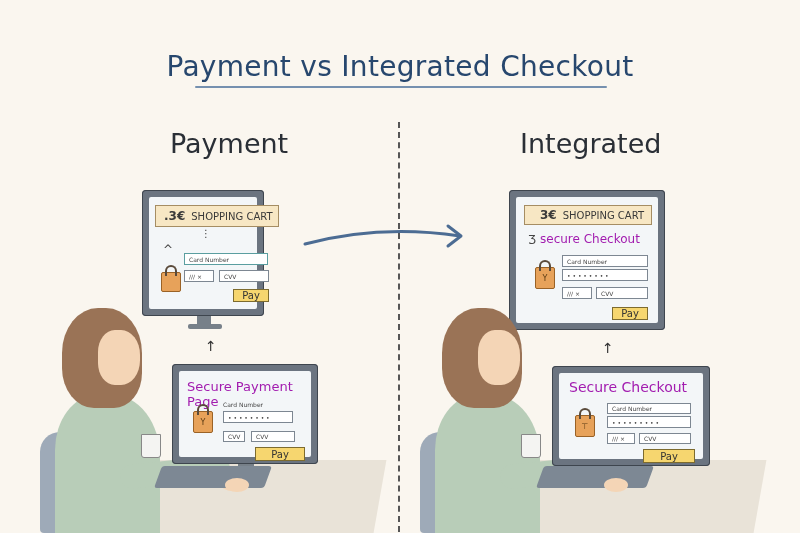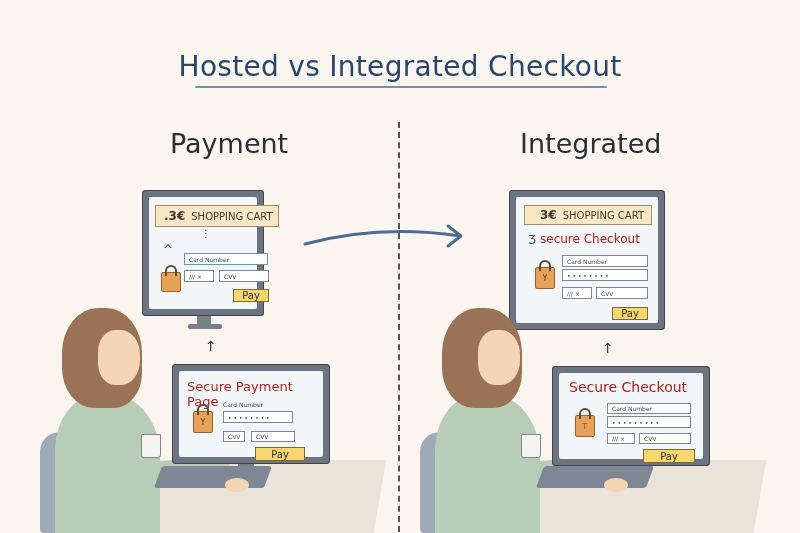--- a/index.html
+++ b/index.html
@@ -13,38 +13,38 @@
   .monitor{background:#6b7480;border-radius:4px;box-shadow:inset 0 0 0 1px #3e454e;}
   .screen{position:absolute;left:7px;top:7px;right:7px;bottom:7px;background:#f3f6f8;border-radius:2px;}
   .stand{background:#778089;}
   .banner{position:absolute;background:#f7e7c4;border:1px solid #a58d63;font-size:10px;color:#3a3a3a;display:flex;align-items:center;gap:6px;padding-left:8px;box-sizing:border-box;}
   .banner .logo{font-size:12px;font-weight:bold;}
   .field{position:absolute;background:#fff;border:1px solid #7d8792;font-size:6px;color:#444;box-sizing:border-box;padding:1px 4px;display:flex;align-items:center;}
   .field.teal{border-color:#5a9ea0;}
   .pay{position:absolute;background:#f6d66f;border:1px solid #7d6b2e;font-size:10px;color:#333;display:flex;align-items:center;justify-content:center;box-sizing:border-box;}
   .lock{position:absolute;background:#e7a25a;border:1px solid #9a6226;border-radius:2px;font-size:8px;color:#5a3a12;display:flex;align-items:center;justify-content:center;}
   .lock::before{content:"";position:absolute;left:3px;right:3px;top:-8px;height:9px;border:2px solid #5a4a3a;border-bottom:none;border-radius:6px 6px 0 0;}
-  .screen-heading{position:absolute;font-size:13px;color:#b91c1c;}
+  .screen-heading{position:absolute;font-size:13px;color:#a21caf;}
   .small-label{position:absolute;font-size:6px;color:#444;}
   .up-arrow{font-size:14px;color:#333;}
   
   .hair{background:#9a7356;border-radius:45% 45% 35% 40%;}
   .face{background:#f4d5b6;border-radius:40% 45% 45% 40%;}
   .torso{background:#b8cdb8;border-radius:40% 45% 0 0;}
   .chair{background:#9eaab8;border-radius:20px 20px 4px 4px;}
   .desk{background:#e9e3d8;}
   .keyboard{background:#7d8894;border-radius:3px;transform:skewX(-20deg);}
   .mug{background:#f4f4f2;border:1px solid #888;border-radius:0 0 3px 3px;}
   .arm{background:#b8cdb8;border-radius:12px;}
   .hand{background:#f4d5b6;border-radius:50%;}
 </style>
 </head>
 <body>
 
-<div class="abs title">Hosted vs Integrated Checkout</div>
+<div class="abs title">Payment vs Integrated Checkout</div>
 <div class="abs title-underline"></div>
 
 <div class="abs heading" style="left:170px;top:128px;">Payment</div>
 <div class="abs heading" style="left:520px;top:128px;">Integrated</div>
 
 <div class="abs divider"></div>
 
 <svg class="abs" style="left:300px;top:218px;" width="170" height="40">
   <path d="M5 26 Q 80 6 160 18" stroke="#4c6c93" stroke-width="3" fill="none" stroke-linecap="round"></path>
   <path d="M148 8 L161 18 L148 28" stroke="#4c6c93" stroke-width="3" fill="none" stroke-linecap="round" stroke-linejoin="round"></path>
@@ -75,21 +75,21 @@
 <div class="abs desk" style="left:60px;top:460px;width:320px;height:73px;transform:skewX(-10deg);"></div>
 <div class="abs chair" style="left:40px;top:432px;width:60px;height:101px;"></div>
 <div class="abs torso" style="left:55px;top:395px;width:105px;height:138px;"></div>
 <div class="abs hair" style="left:62px;top:308px;width:80px;height:100px;"></div>
 <div class="abs face" style="left:98px;top:330px;width:42px;height:55px;"></div>
 <div class="abs arm" style="left:120px;top:460px;width:110px;height:24px;transform:rotate(-6deg);"></div>
 <div class="abs hand" style="left:220px;top:475px;width:26px;height:16px;"></div>
 <div class="abs mug" style="left:141px;top:434px;width:18px;height:22px;"></div>
 
 <div class="abs" style="left:172px;top:364px;width:146px;height:110px;">
-  <div class="monitor" style="position:absolute;left:0;top:0;width:146px;height:100px;padding-left:12px;">
+  <div class="monitor" style="position:absolute;left:0;top:0;width:146px;height:100px;">
     <div class="screen">
       <div class="screen-heading" style="left:8px;top:8px;">Secure Payment Page</div>
       <div class="lock" style="left:14px;top:40px;width:18px;height:20px;">Y</div>
       <div class="small-label" style="left:44px;top:30px;">Card Number</div>
       <div class="field" style="left:44px;top:40px;width:70px;height:12px;letter-spacing:0px;">• • • • • • • •</div>
       <div class="field" style="left:44px;top:60px;width:22px;height:11px;">CVV</div>
       <div class="field" style="left:72px;top:60px;width:44px;height:11px;">CVV</div>
       <div class="pay" style="left:76px;top:76px;width:50px;height:14px;">Pay</div>
     </div>
   </div>

